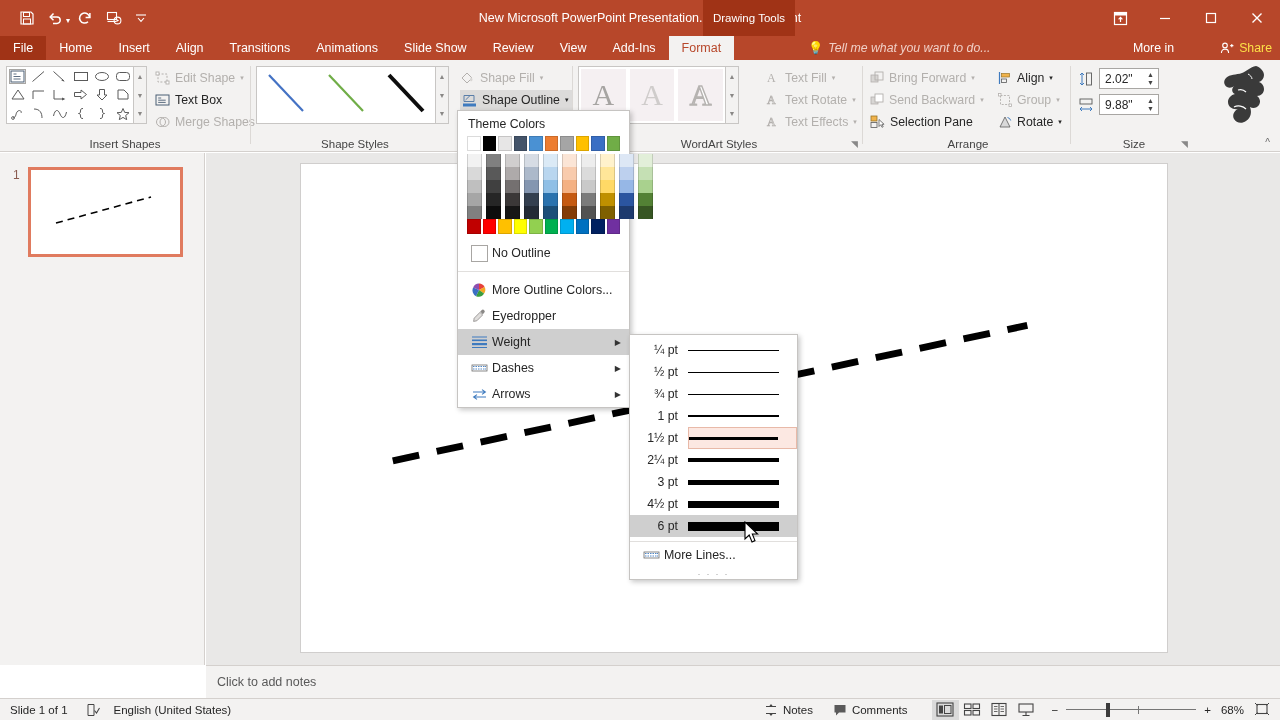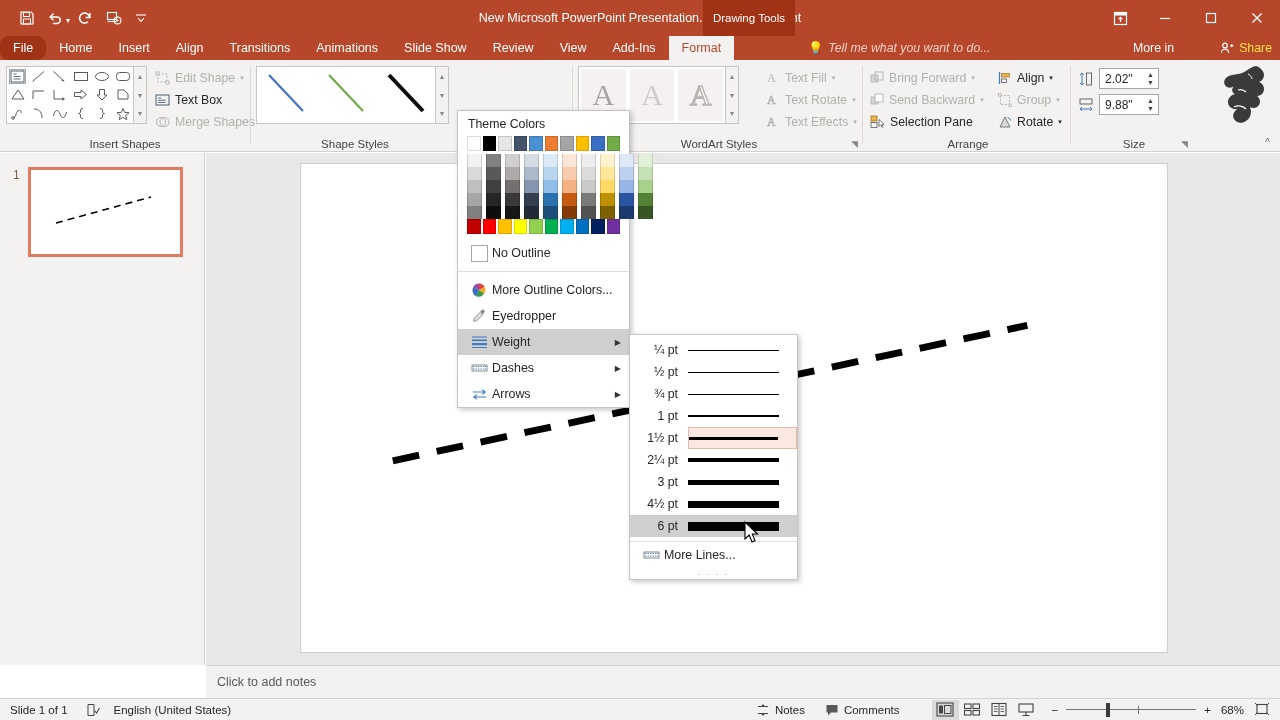--- a/index.html
+++ b/index.html
@@ -44,21 +44,21 @@
   
   .tabbar {
     position: absolute; left: 0; top: 36px; width: 1280px; height: 24px;
     background: #b7472a;
   }
   .tabs { display: flex; height: 24px; align-items: stretch; }
   .tab {
     padding: 0 13px; height: 24px; line-height: 24px;
     color: #fff; font-size: 12.5px; white-space: nowrap;
   }
-  .tab.file { background: #a03316; border-radius: 9px; }
+  .tab.file { background: #a03316; }
   .tab.active { background: #f3f2f1; color: #b7472a; }
   .tellme {
     position: absolute; left: 808px; top: 0; height: 24px; line-height: 24px;
     color: #f0cfc6; font-size: 12.3px; font-style: italic; white-space: nowrap;
   }
   .tellme .bulb { font-style: normal; margin-right: 5px; }
   .signin {
     position: absolute; right: 106px; top: 0; height: 24px; line-height: 24px;
     color: #fff; font-size: 12.3px;
   }
@@ -503,20 +503,39 @@
         </div>
       </div>
       <div class="stylescroll">
         <div>▲</div>
         <div>▼</div>
         <div>▼</div>
       </div>
       <div class="rgroup-label">Shape Styles</div>
     </div>
 
+    <div class="rgroup" style="left:458px;width:110px;">
+      <div class="menu-item-r dim" style="left:2px;top:8px;">
+        <svg width="15" height="14" viewBox="0 0 15 14">
+            <path d="M2 7 7 2l5 5-5 5z" fill="none" stroke="#b3b0ad" stroke-width="1"></path>
+            <path d="M12.5 8.5c0 1-.6 1.8-1.3 1.8S10 9.5 10 8.5 11.2 6 11.2 6 12.5 7.5 12.5 8.5z" fill="#d8d6d4"></path>
+          </svg>
+        <span>Shape Fill</span>
+        <span class="caret-s">▾</span>
+      </div>
+      <div class="menu-item-r" style="left:2px;top:30px;background:#dcdbda;padding:2px 4px 2px 2px;">
+        <svg width="15" height="15" viewBox="0 0 15 15">
+            <path d="M2 2.5h10v6H2z" fill="none" stroke="#5a7ea8" stroke-width="1"></path>
+            <path d="M3.5 7 8 2.6" stroke="#5a7ea8" stroke-width="1"></path>
+            <rect x="1" y="10.5" width="13" height="3" fill="#3f7bbf"></rect>
+          </svg>
+        <span>Shape Outline</span>
+        <span class="caret-s">▾</span>
+      </div>
+    </div>
     <div class="rdiv" style="left:572px;"></div>
 
     <div class="rgroup" style="left:578px;width:282px;">
       <div class="wagal">
         <div class="wacell">A</div>
         <div class="wacell" style="color:#cfcccb;">A</div>
         <div class="wacell" style="color:#fff;-webkit-text-stroke:1.4px #b6b3b1;">A</div>
       </div>
       <div class="wascroll">
         <div>▲</div>
@@ -679,21 +698,21 @@
 
     <div style="flex:1"></div>
 
     <div class="sb-item" style="margin-right:20px;">
       <svg width="14" height="14" viewBox="0 0 14 14">
           <path d="M2 3.5h10M2 10.5h10" stroke="#444" stroke-width="1"></path>
           <path d="M7 1 9 3.5H5zM7 13 5 10.5h4z" fill="#444"></path>
         </svg>
       <span>Notes</span>
     </div>
-    <div class="sb-item" style="margin-right:32px;">
+    <div class="sb-item" style="margin-right:24px;">
       <svg width="14" height="14" viewBox="0 0 14 14">
           <path d="M1.5 2h11v7.5H6L3 12.5V9.5H1.5z" fill="#5a5a5a"></path>
         </svg>
       <span>Comments</span>
     </div>
 
     <div class="viewbtn active">
       <svg width="18" height="15" viewBox="0 0 18 15">
           <rect x="1" y="1" width="16" height="13" fill="none" stroke="#444" stroke-width="1.1"></rect>
           <rect x="3" y="3.5" width="4" height="8" fill="#444"></rect>

